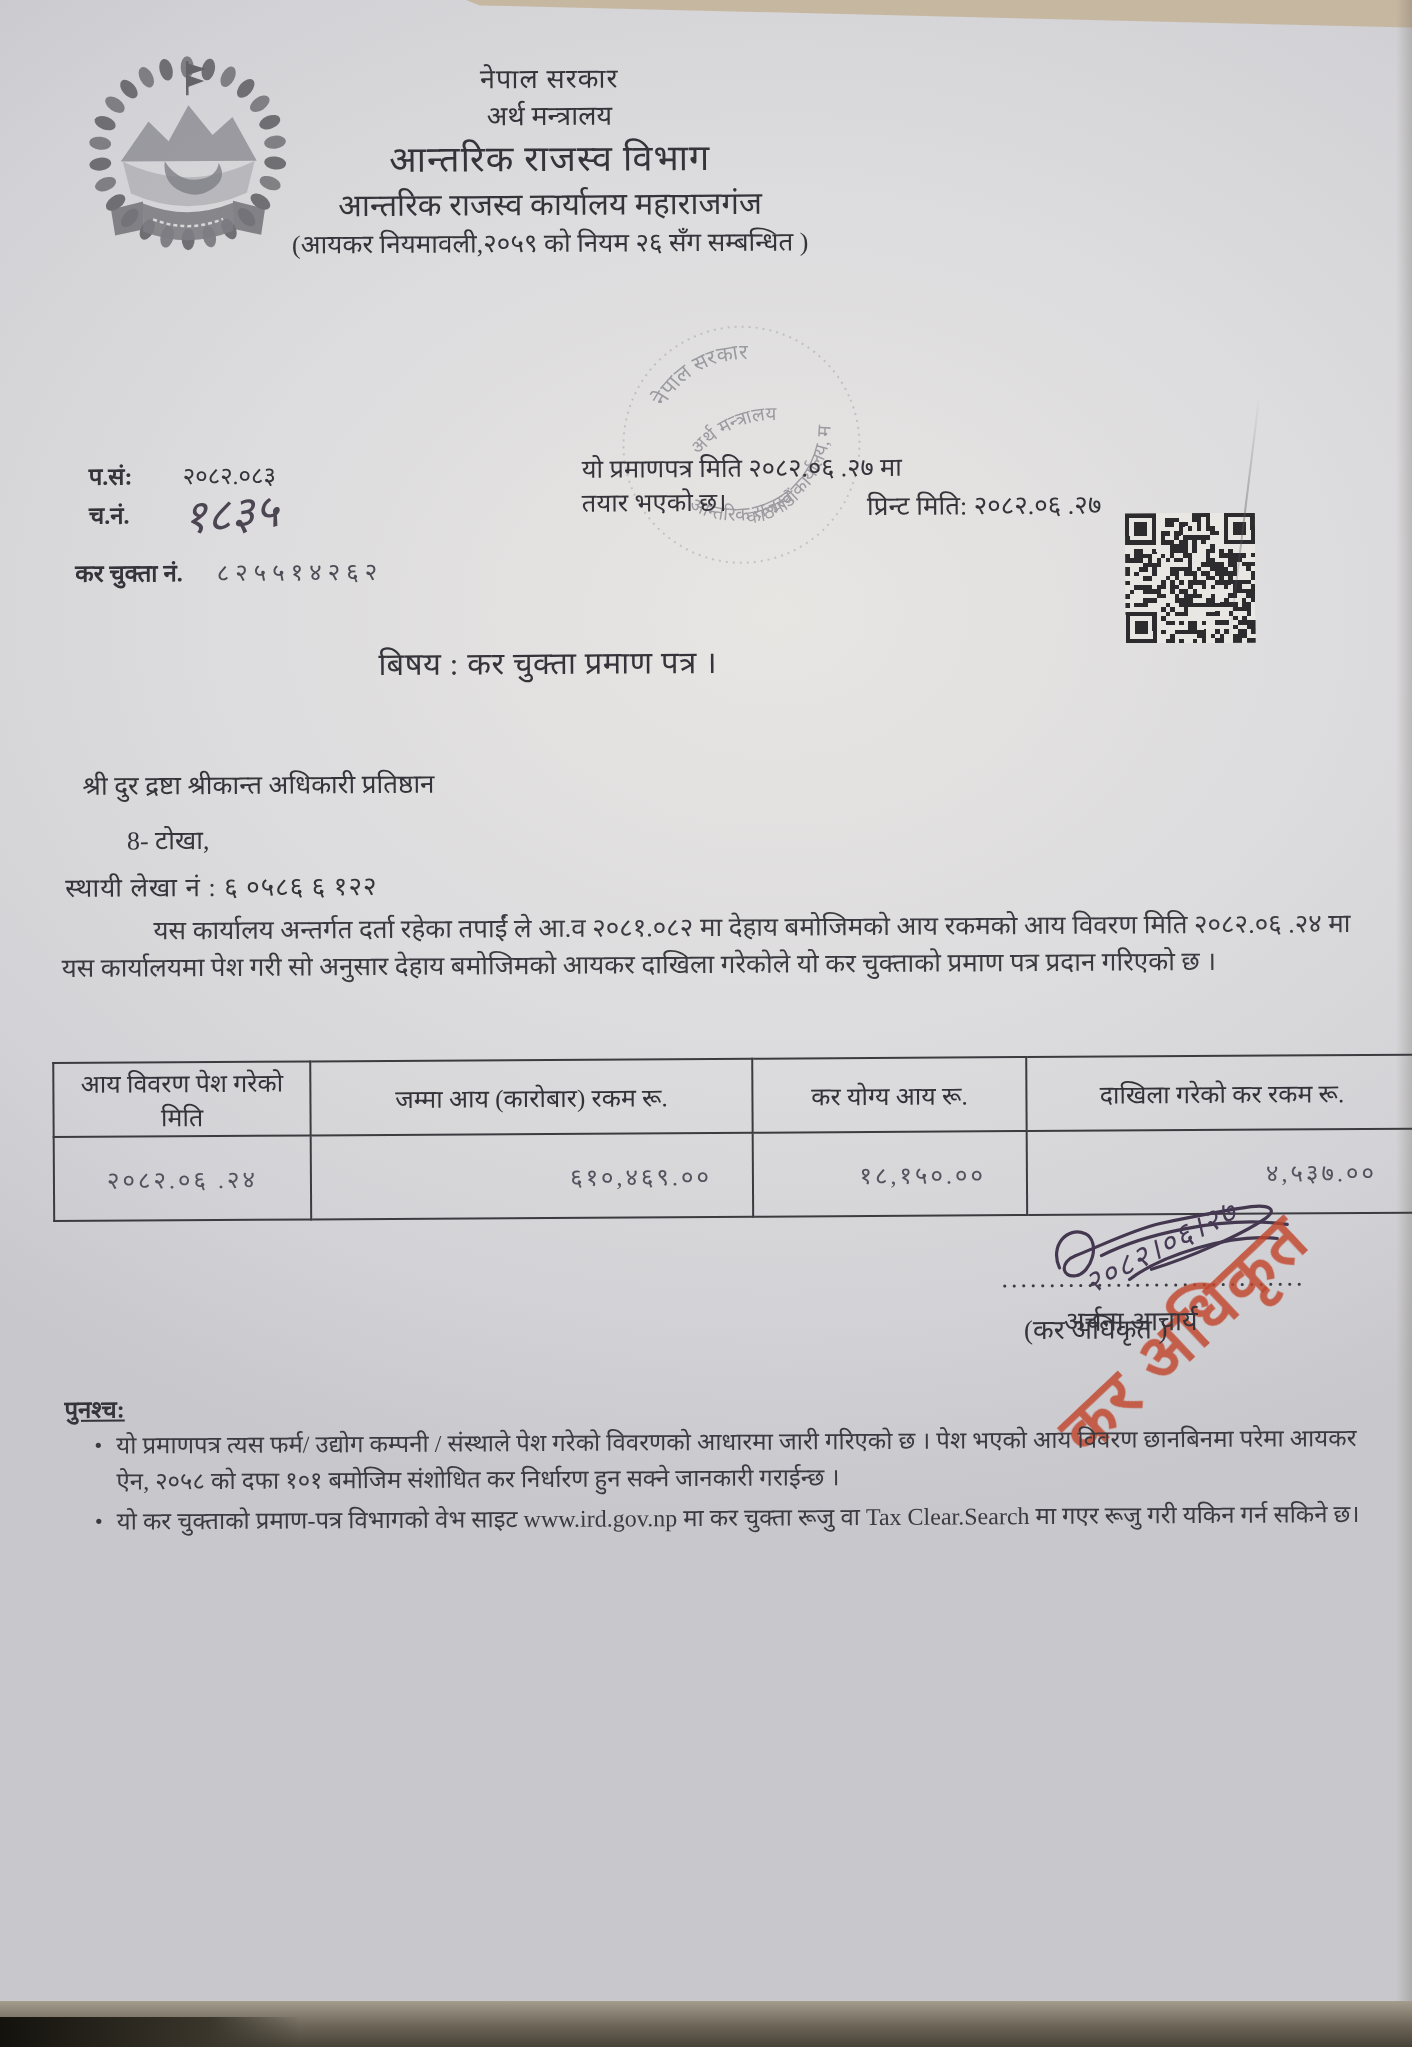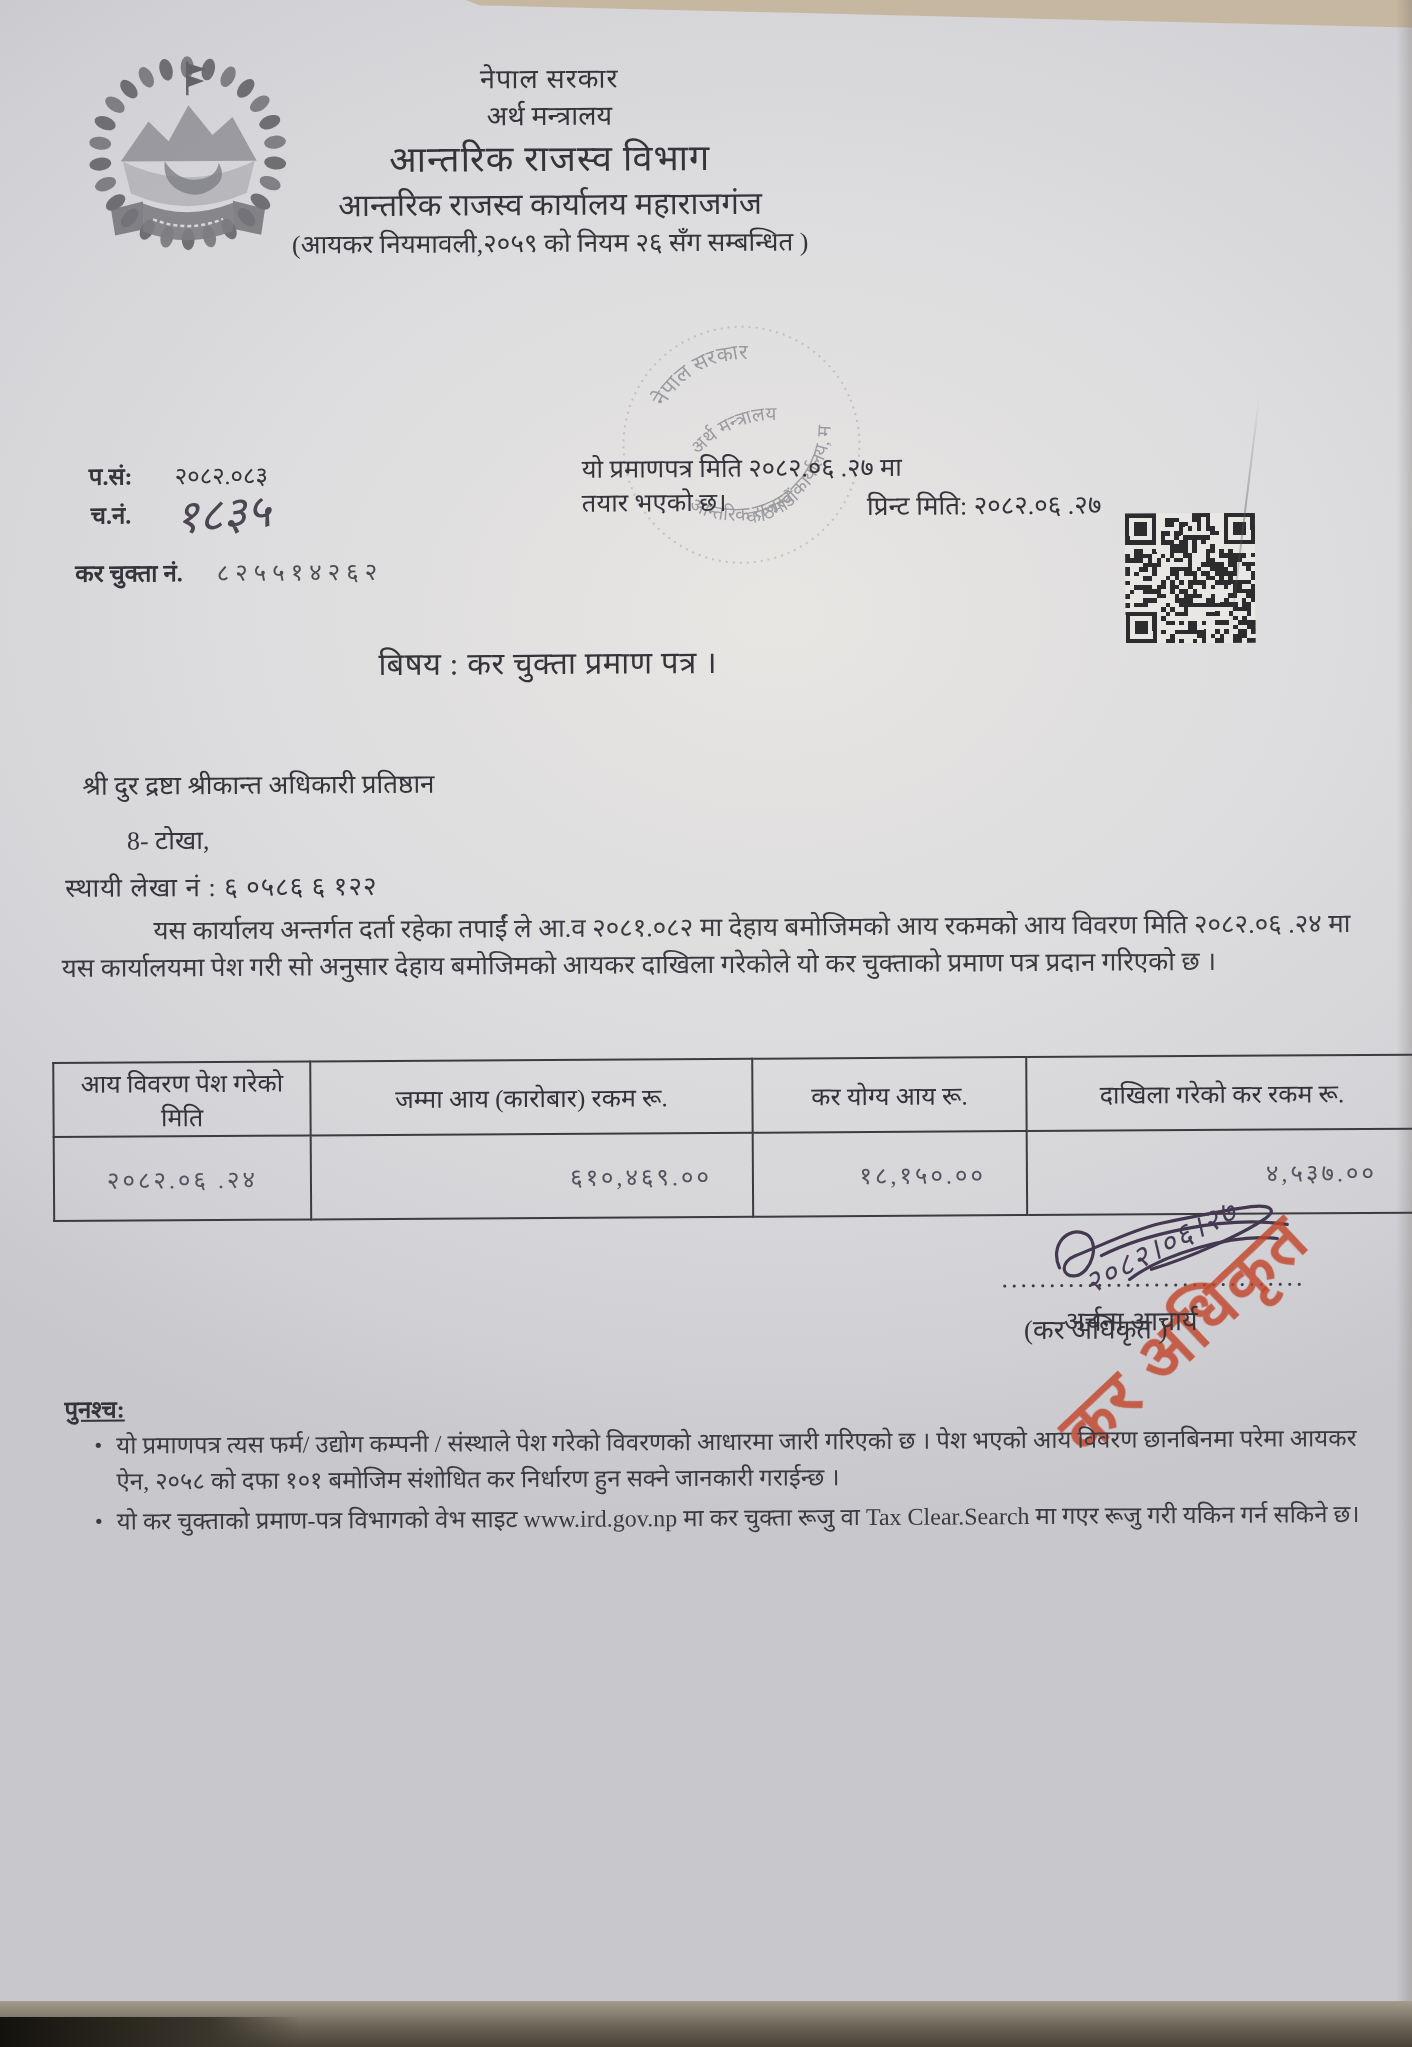--- a/index.html
+++ b/index.html
@@ -46,21 +46,21 @@
   .h-line1{font-size:27px;letter-spacing:1px;}
   .h-line2{font-size:27px;margin-top:24px;}
   .h-line3{font-size:36px;margin-top:26px;letter-spacing:1px;}
   .h-line4{font-size:31px;margin-top:22px;}
   .h-line5{font-size:26px;margin-top:28px;}
 
   
   .emblem{position:absolute;left:86px;top:40px;width:214px;height:214px;opacity:.82;}
 
   
-  .refs{position:absolute;left:84px;top:455px;font-size:24px;text-align:center;}
+  .refs{position:absolute;left:92px;top:455px;font-size:24px;}
   .ref-row{display:flex;gap:34px;margin-bottom:6px;}
   .ref-label{font-weight:bold;min-width:60px;}
   .chalani-value{
     font-style:italic;font-size:46px;color:#4c4552;line-height:.8;
     transform:rotate(-4deg);font-family:"Liberation Serif",serif;
   }
   .karno{position:absolute;left:78px;top:552px;font-size:24px;}
   .karno .ref-label{margin-right:28px;}
   .karno .ref-value{letter-spacing:6px;color:#4d4c55;}
 

